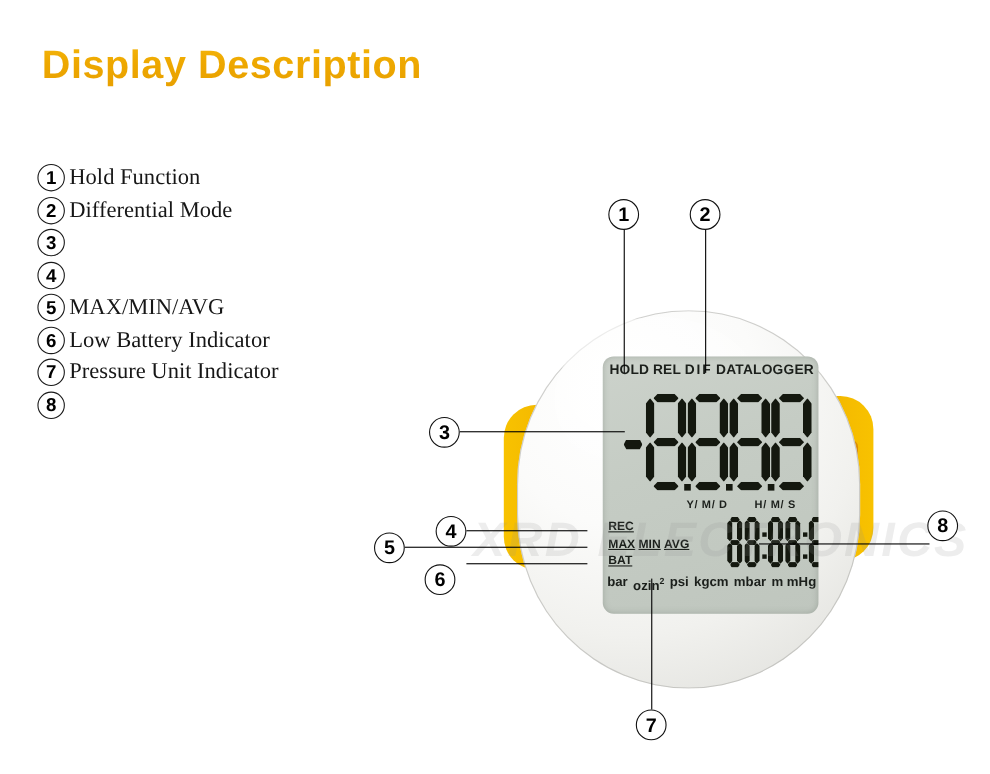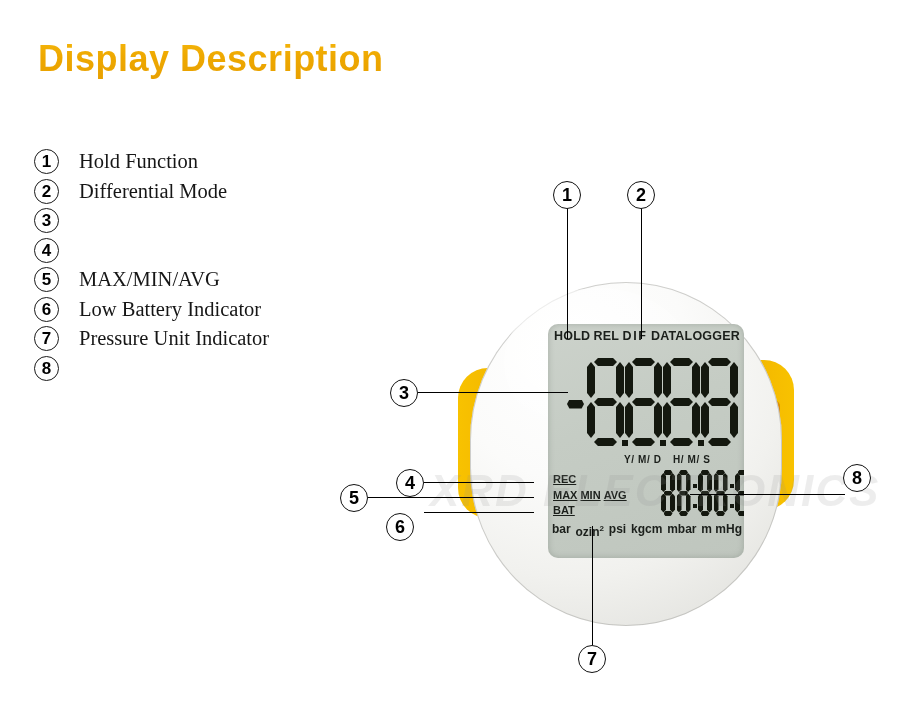--- a/index.html
+++ b/index.html
@@ -58,21 +58,21 @@
     justify-content: center;
     font-family: "Liberation Sans", sans-serif;
     font-weight: bold;
     font-size: 17px;
     line-height: 1;
     color: #000;
     background: #fff;
     box-sizing: border-box;
   }
   .legend-label {
-    margin-left: 20px;
+    margin-left: 4px;
     font-family: "Liberation Serif", serif;
     font-size: 20.5px;
     color: #161616;
     white-space: nowrap;
   }
 
   
   #device {
     position: absolute;
     left: 452px;
@@ -213,21 +213,21 @@
   #lcd-ymd-row {
     position: absolute;
     top: 130px;
     left: 0;
     width: 196px;
     height: 15px;
     font-size: 10px;
     font-weight: bold;
   }
   #lbl-ymd { position: absolute; left: 76px; top: 0; letter-spacing: .6px; }
-  #lbl-hms { position: absolute; left: 125px; top: 0; letter-spacing: .6px; }
+  #lbl-hms { position: absolute; left: 138px; top: 0; letter-spacing: .6px; }
 
   
   #lcd-flags {
     position: absolute;
     left: 5px;
     top: 148px;
     font-size: 11px;
     font-weight: bold;
     line-height: 15.5px;
     text-decoration: underline;

